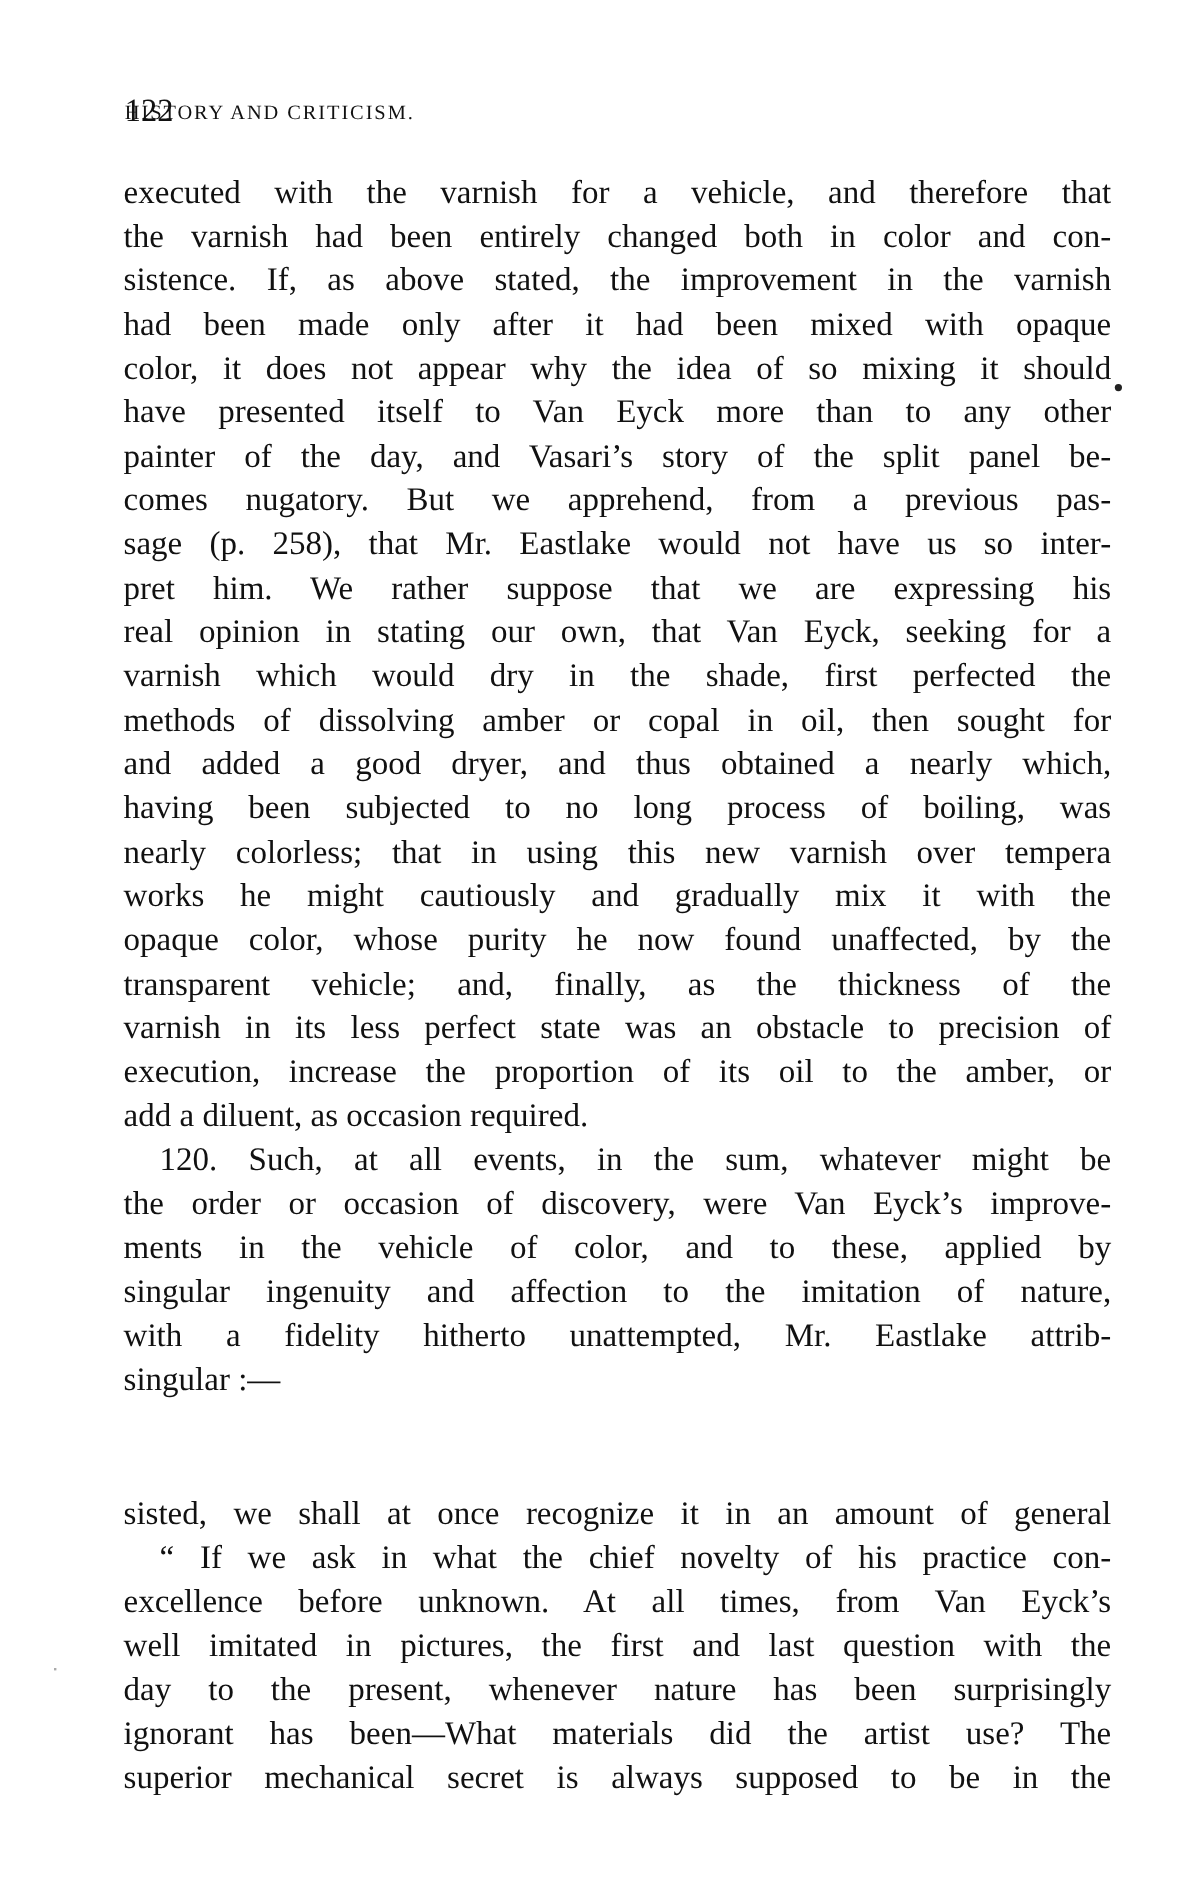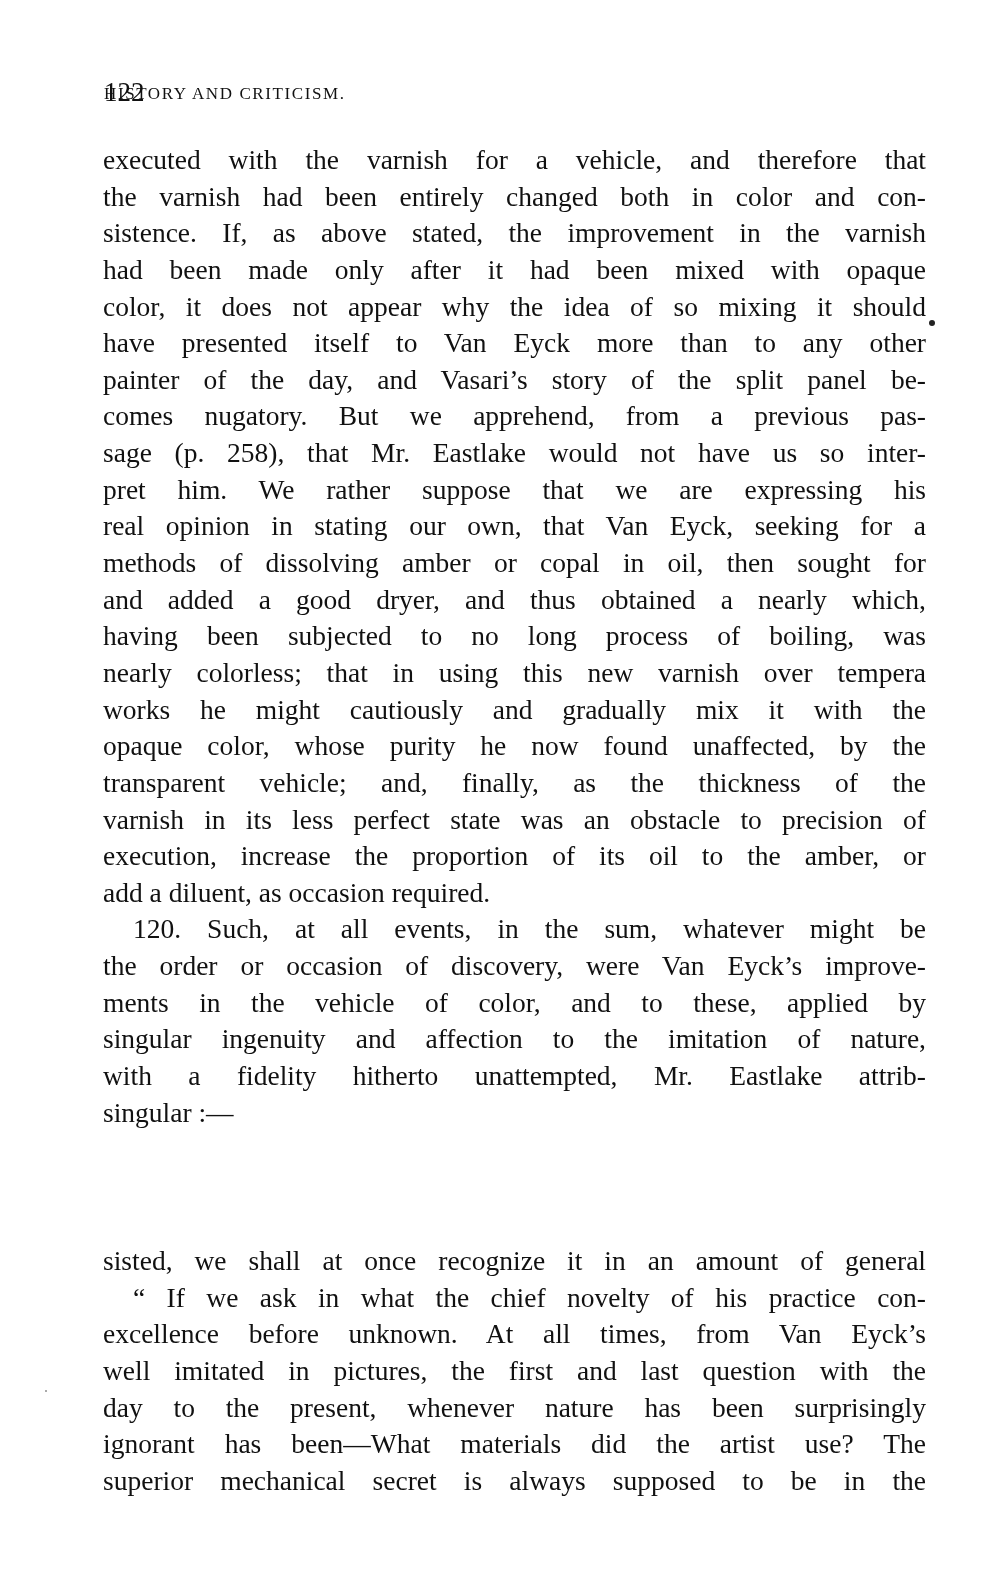--- a/index.html
+++ b/index.html
@@ -108,20 +108,21 @@
     <span class="line">the varnish had been entirely changed both in color and con-</span>
     <span class="line">sistence.  If, as above stated, the improvement in the varnish</span>
     <span class="line">had been made only after it had been mixed with opaque</span>
     <span class="line">color, it does not appear why the idea of so mixing it should</span>
     <span class="line">have presented itself to Van Eyck more than to any other</span>
     <span class="line">painter of the day, and Vasari’s story of the split panel be-</span>
     <span class="line">comes nugatory.  But we apprehend, from a previous pas-</span>
     <span class="line">sage (p. 258), that Mr. Eastlake would not have us so inter-</span>
     <span class="line">pret him.  We rather suppose that we are expressing his</span>
     <span class="line">real opinion in stating our own, that Van Eyck, seeking for a</span>
+    <span class="line">varnish which would dry in the shade, first perfected the</span>
     <span class="line">methods of dissolving amber or copal in oil, then sought for</span>
     <span class="line">and added a good dryer, and thus obtained a nearly which,</span>
     <span class="line">having been subjected to no long process of boiling, was</span>
     <span class="line">nearly colorless; that in using this new varnish over tempera</span>
     <span class="line">works he might cautiously and gradually mix it with the</span>
     <span class="line">opaque color, whose purity he now found unaffected, by the</span>
     <span class="line">transparent vehicle; and, finally, as the thickness of the</span>
     <span class="line">varnish in its less perfect state was an obstacle to precision of</span>
     <span class="line">execution, increase the proportion of its oil to the amber, or</span>
     <span class="line last">add a diluent, as occasion required.</span>

